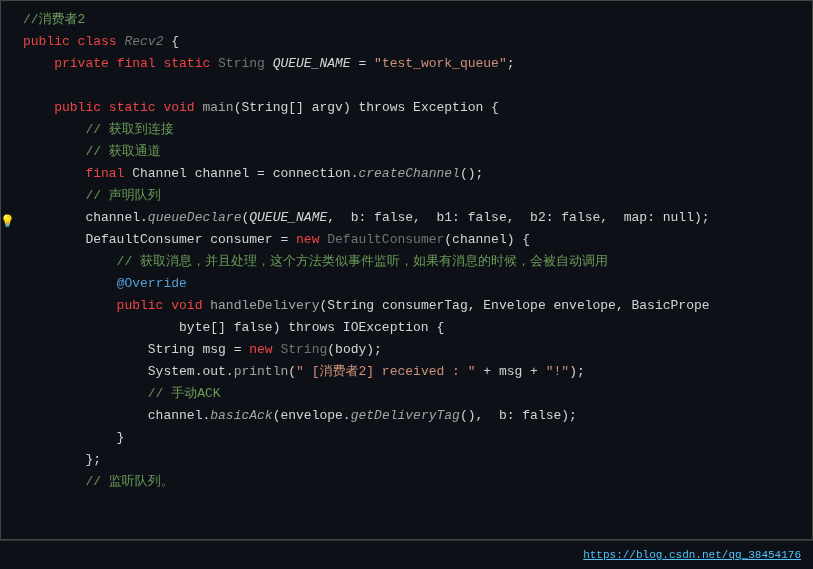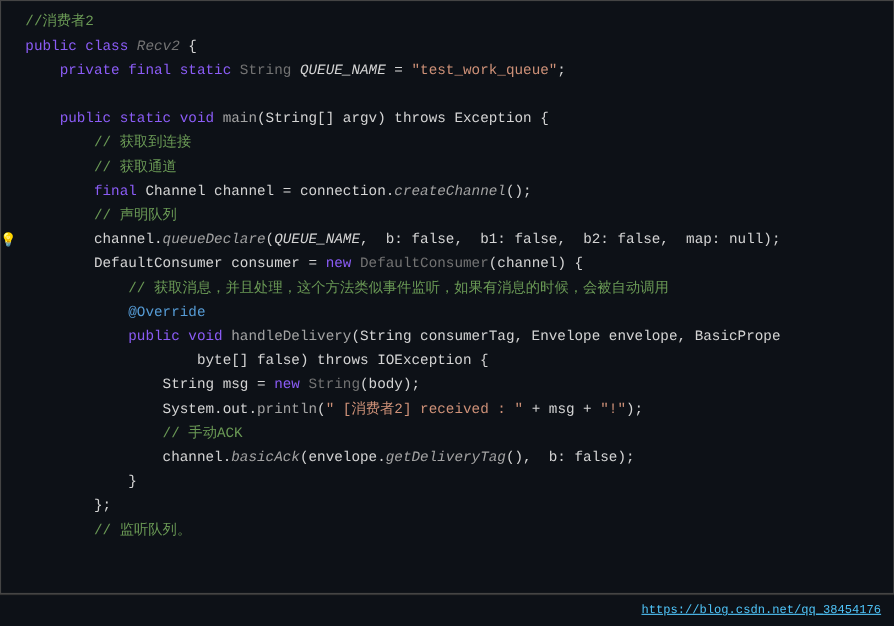--- a/index.html
+++ b/index.html
@@ -17,21 +17,21 @@
     .code-container {
       background: #0d1117;
       border: 1px solid #444;
       flex: 1;
       padding: 8px 0;
       overflow: hidden;
       position: relative;
     }
     .code-line {
       display: flex;
-      align-items: center;
+      align-items: flex-end;
       min-height: 22px;
       padding: 0 0 0 0;
       position: relative;
     }
     .line-gutter {
       width: 14px;
       min-width: 14px;
       display: flex;
       align-items: center;
       justify-content: center;
@@ -41,21 +41,21 @@
       font-size: 12px;
     }
     .code-content {
       flex: 1;
       padding: 0 8px;
       white-space: pre;
       line-height: 22px;
     }
     
     .c-comment { color: #6a9955; }
-    .c-keyword { color: #8b5cf6; }
+    .c-keyword { color: #ef4444; }
     .c-type { color: #737373; }
     .c-string { color: #ce9178; }
     .c-method { color: #a3a3a3; }
     .c-italic { font-style: italic; }
     .c-white { color: #d4d4d4; }
     .c-annotation { color: #569cd6; }
     .c-link { color: #4fc3f7; text-decoration: underline; }
     .footer {
       background: #0d1117;
       text-align: right;

